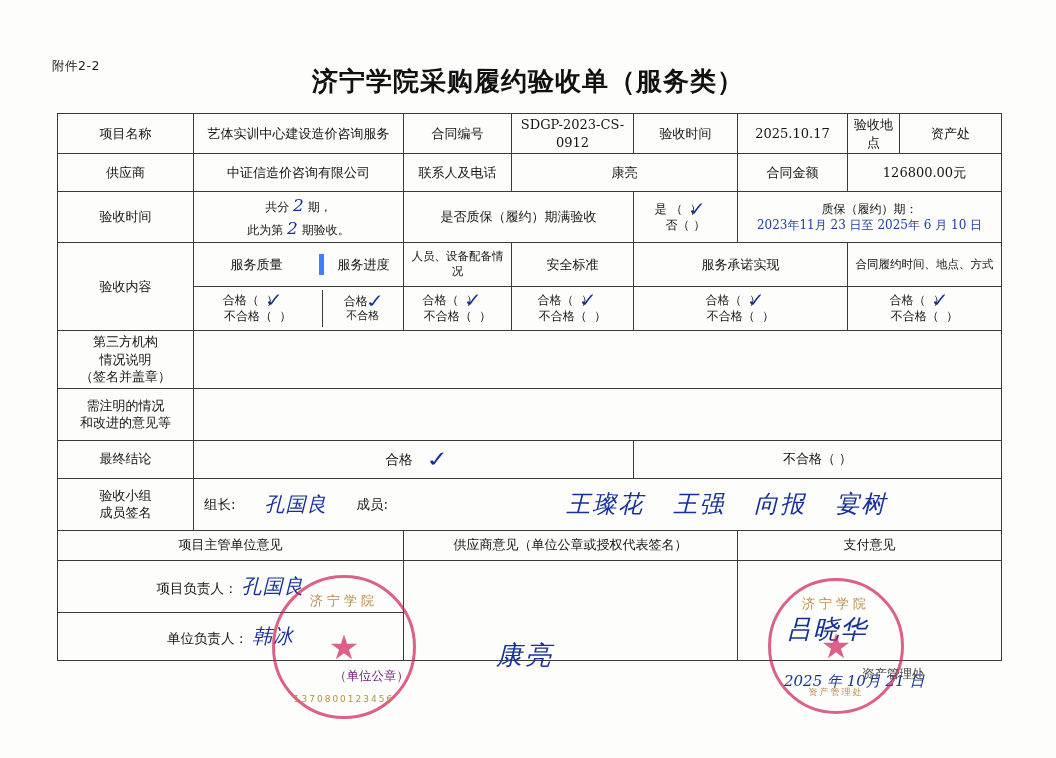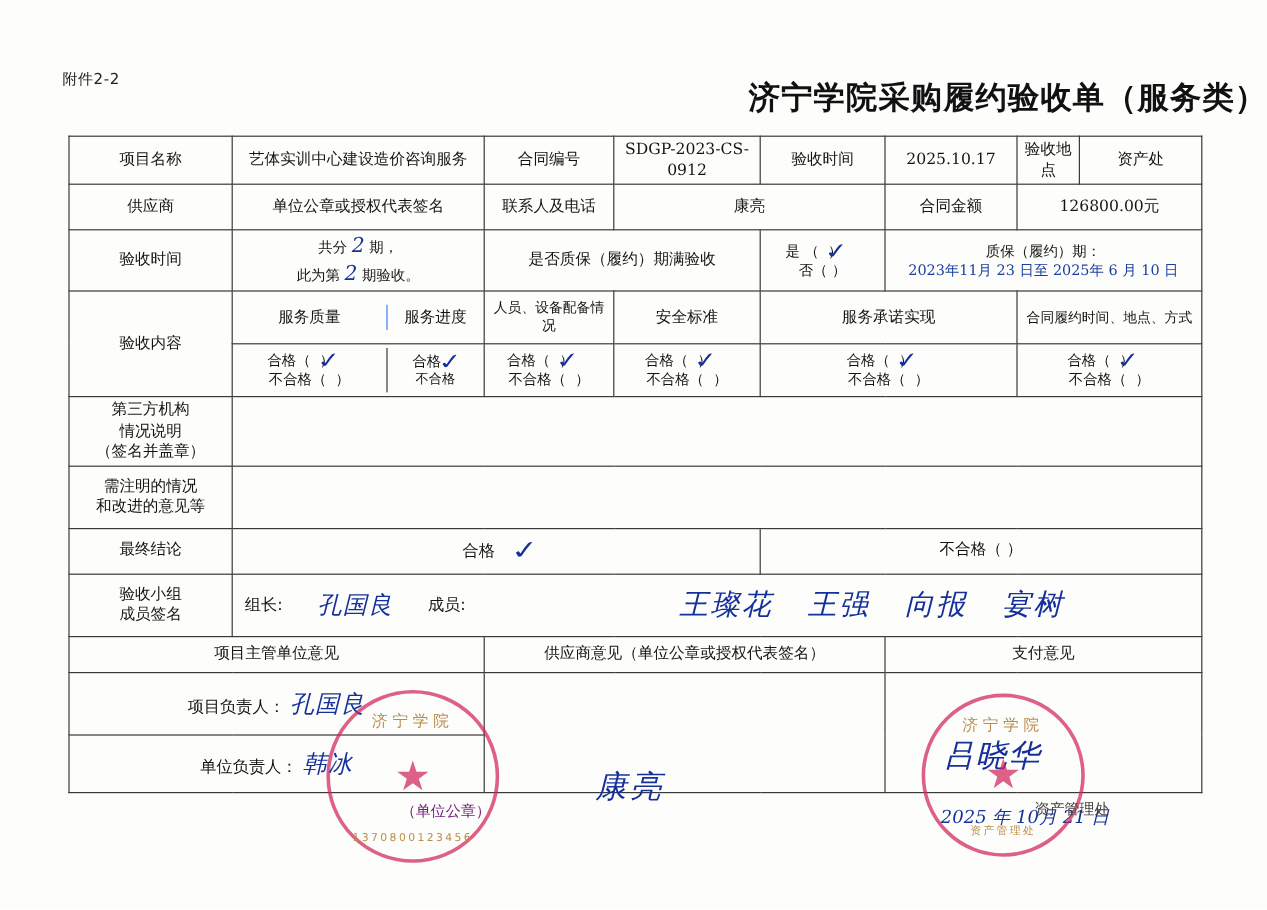--- a/index.html
+++ b/index.html
@@ -26,21 +26,21 @@
     top: 58px;
     font-size: 12.5px;
     letter-spacing: 0.5px;
     color: #222;
   }
   .doc-title {
     position: absolute;
     left: 0;
     right: 0;
     top: 64px;
-    text-align: right;
+    text-align: center;
     font-family: "DejaVu Serif", "Liberation Serif", serif;
     font-size: 26px;
     font-weight: bold;
     letter-spacing: 1px;
     color: #111;
   }
   table.form {
     position: absolute;
     left: 57px;
     top: 113px;
@@ -237,21 +237,21 @@
       <td class="lbl">合同编号</td>
       <td class="small blue">SDGP-2023-CS-0912</td>
       <td class="lbl">验收时间</td>
       <td class="small blue">2025.10.17</td>
       <td class="small">验收地点</td>
       <td class="small blue">资产处</td>
     </tr>
 
     <tr style="height:38px">
       <td class="lbl">供应商</td>
-      <td class="small blue">单位公章或授权代表签名</td>
+      <td class="small blue">中证信造价咨询有限公司</td>
       <td class="lbl">联系人及电话</td>
       <td class="small blue" colspan="2">康亮</td>
       <td class="lbl">合同金额</td>
       <td class="small blue" colspan="2">126800.00元</td>
     </tr>
 
     <tr style="height:46px">
       <td class="lbl">验收时间</td>
       <td>
         <div class="small" style="text-align:center">
@@ -281,21 +281,21 @@
       </td>
     </tr>
 
     <tr style="height:44px">
       <td class="lbl" rowspan="2">验收内容</td>
       <td style="padding:0">
         <table class="sub-table">
           <tbody>
                 <tr>
                   <td style="border:none;width:62%" class="small">服务质量</td>
-              <td style="border:none;border-left:1px solid #3b82f6;width:38%" class="small">服务进度</td>
+              <td style="border:none;border-left:5px solid #3b82f6;width:38%" class="small">服务进度</td>
                 </tr>
         </tbody>
             </table>
       </td>
       <td class="small" style="font-size:11.5px">人员、设备配备情况</td>
       <td class="small">安全标准</td>
       <td class="small" colspan="2">服务承诺实现</td>
       <td class="small" colspan="2" style="font-size:11.5px">合同履约时间、地点、方式</td>
     </tr>
 

